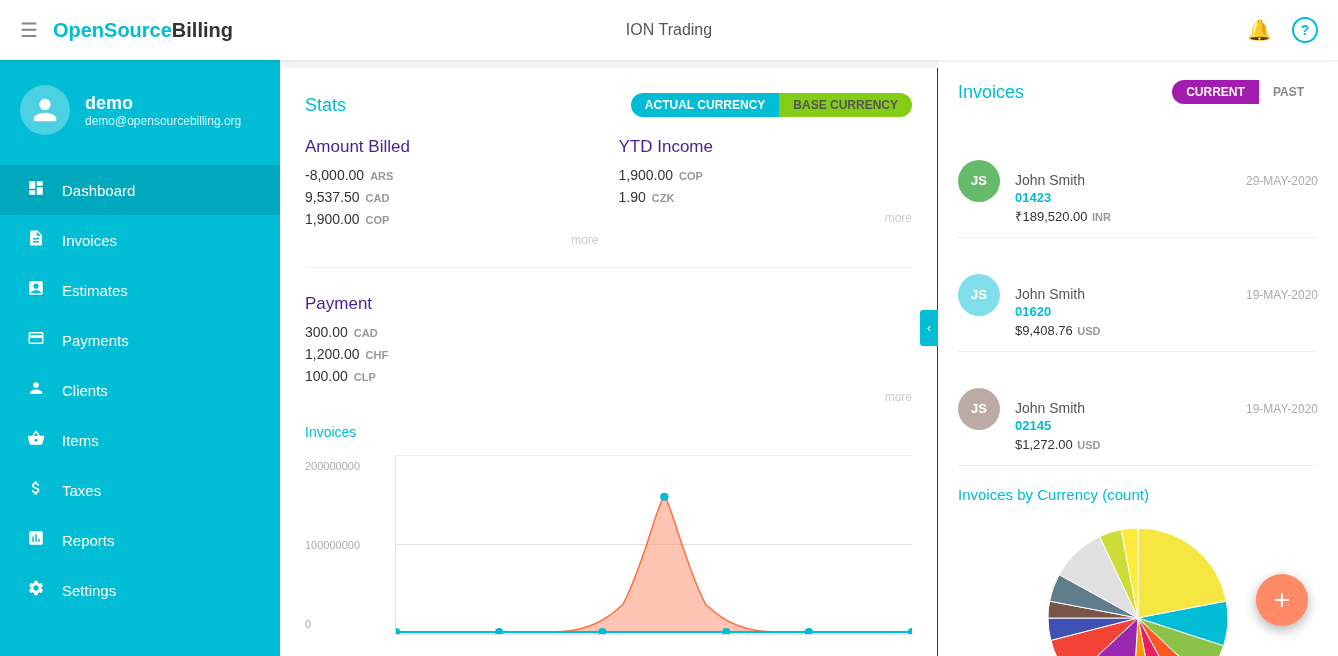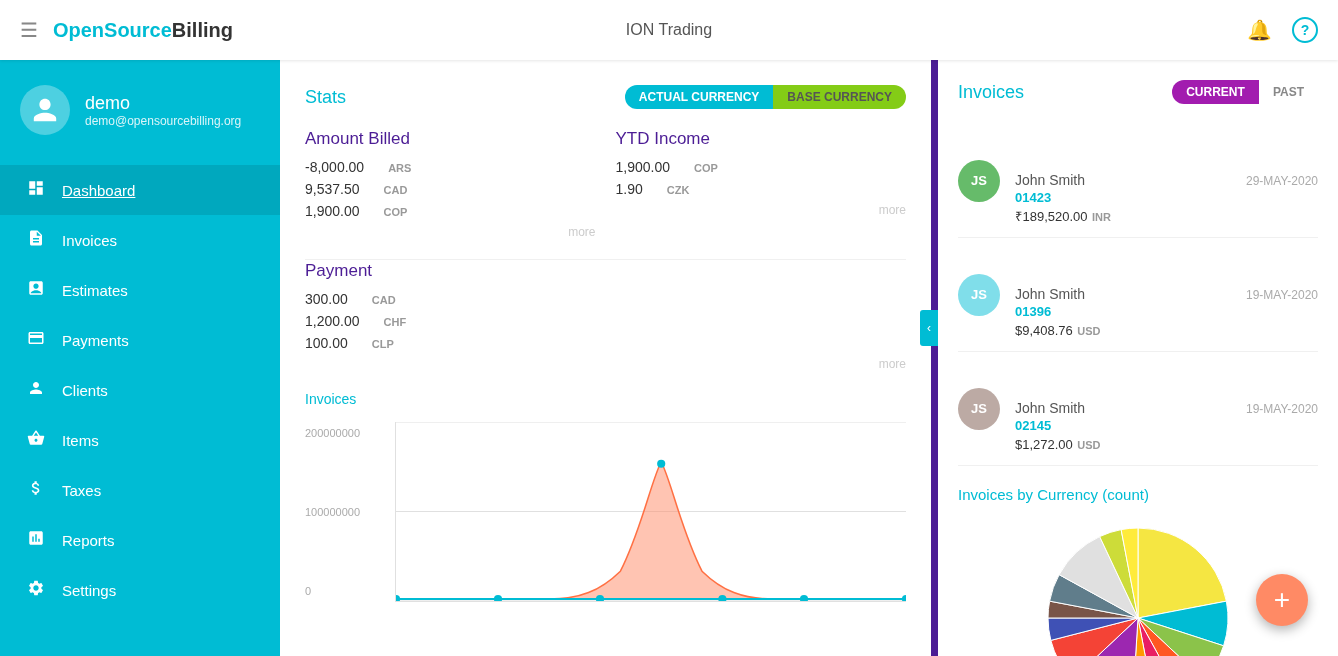--- a/index.html
+++ b/index.html
@@ -76,21 +76,21 @@
       background: rgba(255,255,255,0.3);
       display: flex;
       align-items: center;
       justify-content: center;
       color: #fff;
       font-size: 24px;
     }
     .sidebar-user-name {
       color: #fff;
       font-size: 18px;
-      font-weight: 400;
+      font-weight: 700;
     }
     .sidebar-user-email {
       color: rgba(255,255,255,0.85);
       font-size: 12px;
     }
     .sidebar-nav {
       list-style: none;
       padding: 10px 0;
     }
     .sidebar-nav-item {
@@ -98,21 +98,20 @@
       align-items: center;
       gap: 15px;
       padding: 14px 25px;
       color: #fff;
       cursor: pointer;
       font-size: 15px;
       transition: background 0.2s;
     }
     .sidebar-nav-item:hover, .sidebar-nav-item.active {
       background: rgba(0,0,0,0.1);
-      text-decoration: underline;
     }
     .sidebar-nav-icon {
       width: 22px;
       text-align: center;
       font-size: 16px;
     }
 
     
     .content-area {
       flex: 1;
@@ -120,21 +119,22 @@
       gap: 0;
       overflow: hidden;
     }
 
     
     .stats-panel {
       flex: 1;
       background: #fff;
       padding: 25px;
       overflow-y: auto;
-      border-right: 7px solid #4c1d95;
+      border-right: 1px solid #4c1d95;
+      margin-top: 8px;
     }
     .stats-header {
       display: flex;
       align-items: center;
       justify-content: space-between;
       margin-bottom: 20px;
     }
     .stats-title {
       font-size: 18px;
       color: #00bcd4;
@@ -168,21 +168,21 @@
       margin-bottom: 20px;
     }
     .stats-section-title {
       font-size: 17px;
       color: #4c1d95;
       margin-bottom: 10px;
     }
     .stats-line {
       display: flex;
       align-items: baseline;
-      gap: 24px;
+      gap: 6px;
       margin-bottom: 6px;
     }
     .stats-amount {
       font-size: 14px;
       color: #333;
       font-weight: 500;
     }
     .stats-currency {
       font-size: 11px;
       color: #999;
@@ -191,21 +191,21 @@
     .stats-more {
       font-size: 12px;
       color: #ccc;
       text-align: right;
       display: block;
       margin-top: 5px;
     }
 
     .payment-section {
       margin-bottom: 20px;
-      padding-top: 1px;
+      padding-top: 26px;
       border-top: 1px solid #f0f0f0;
     }
 
     
     .chart-section { margin-top: 10px; }
     .chart-title {
       font-size: 14px;
       color: #00bcd4;
       margin-bottom: 15px;
     }
@@ -552,21 +552,21 @@
         <span class="invoice-amount">₹189,520.00</span>
         <span class="invoice-amount-currency"> INR</span>
       </div>
     </div>
     <div class="invoice-date">29-MAY-2020</div>
   </div>
           <div class="invoice-item">
     <div class="invoice-avatar" style="background:#80deea">JS</div>
     <div class="invoice-info">
       <div class="invoice-name">John Smith</div>
-      <div class="invoice-number">01396</div>
+      <div class="invoice-number">01620</div>
       <div>
         <span class="invoice-amount">$9,408.76</span>
         <span class="invoice-amount-currency"> USD</span>
       </div>
     </div>
     <div class="invoice-date">19-MAY-2020</div>
   </div>
           <div class="invoice-item">
     <div class="invoice-avatar" style="background:#bcaaa4">JS</div>
     <div class="invoice-info">

